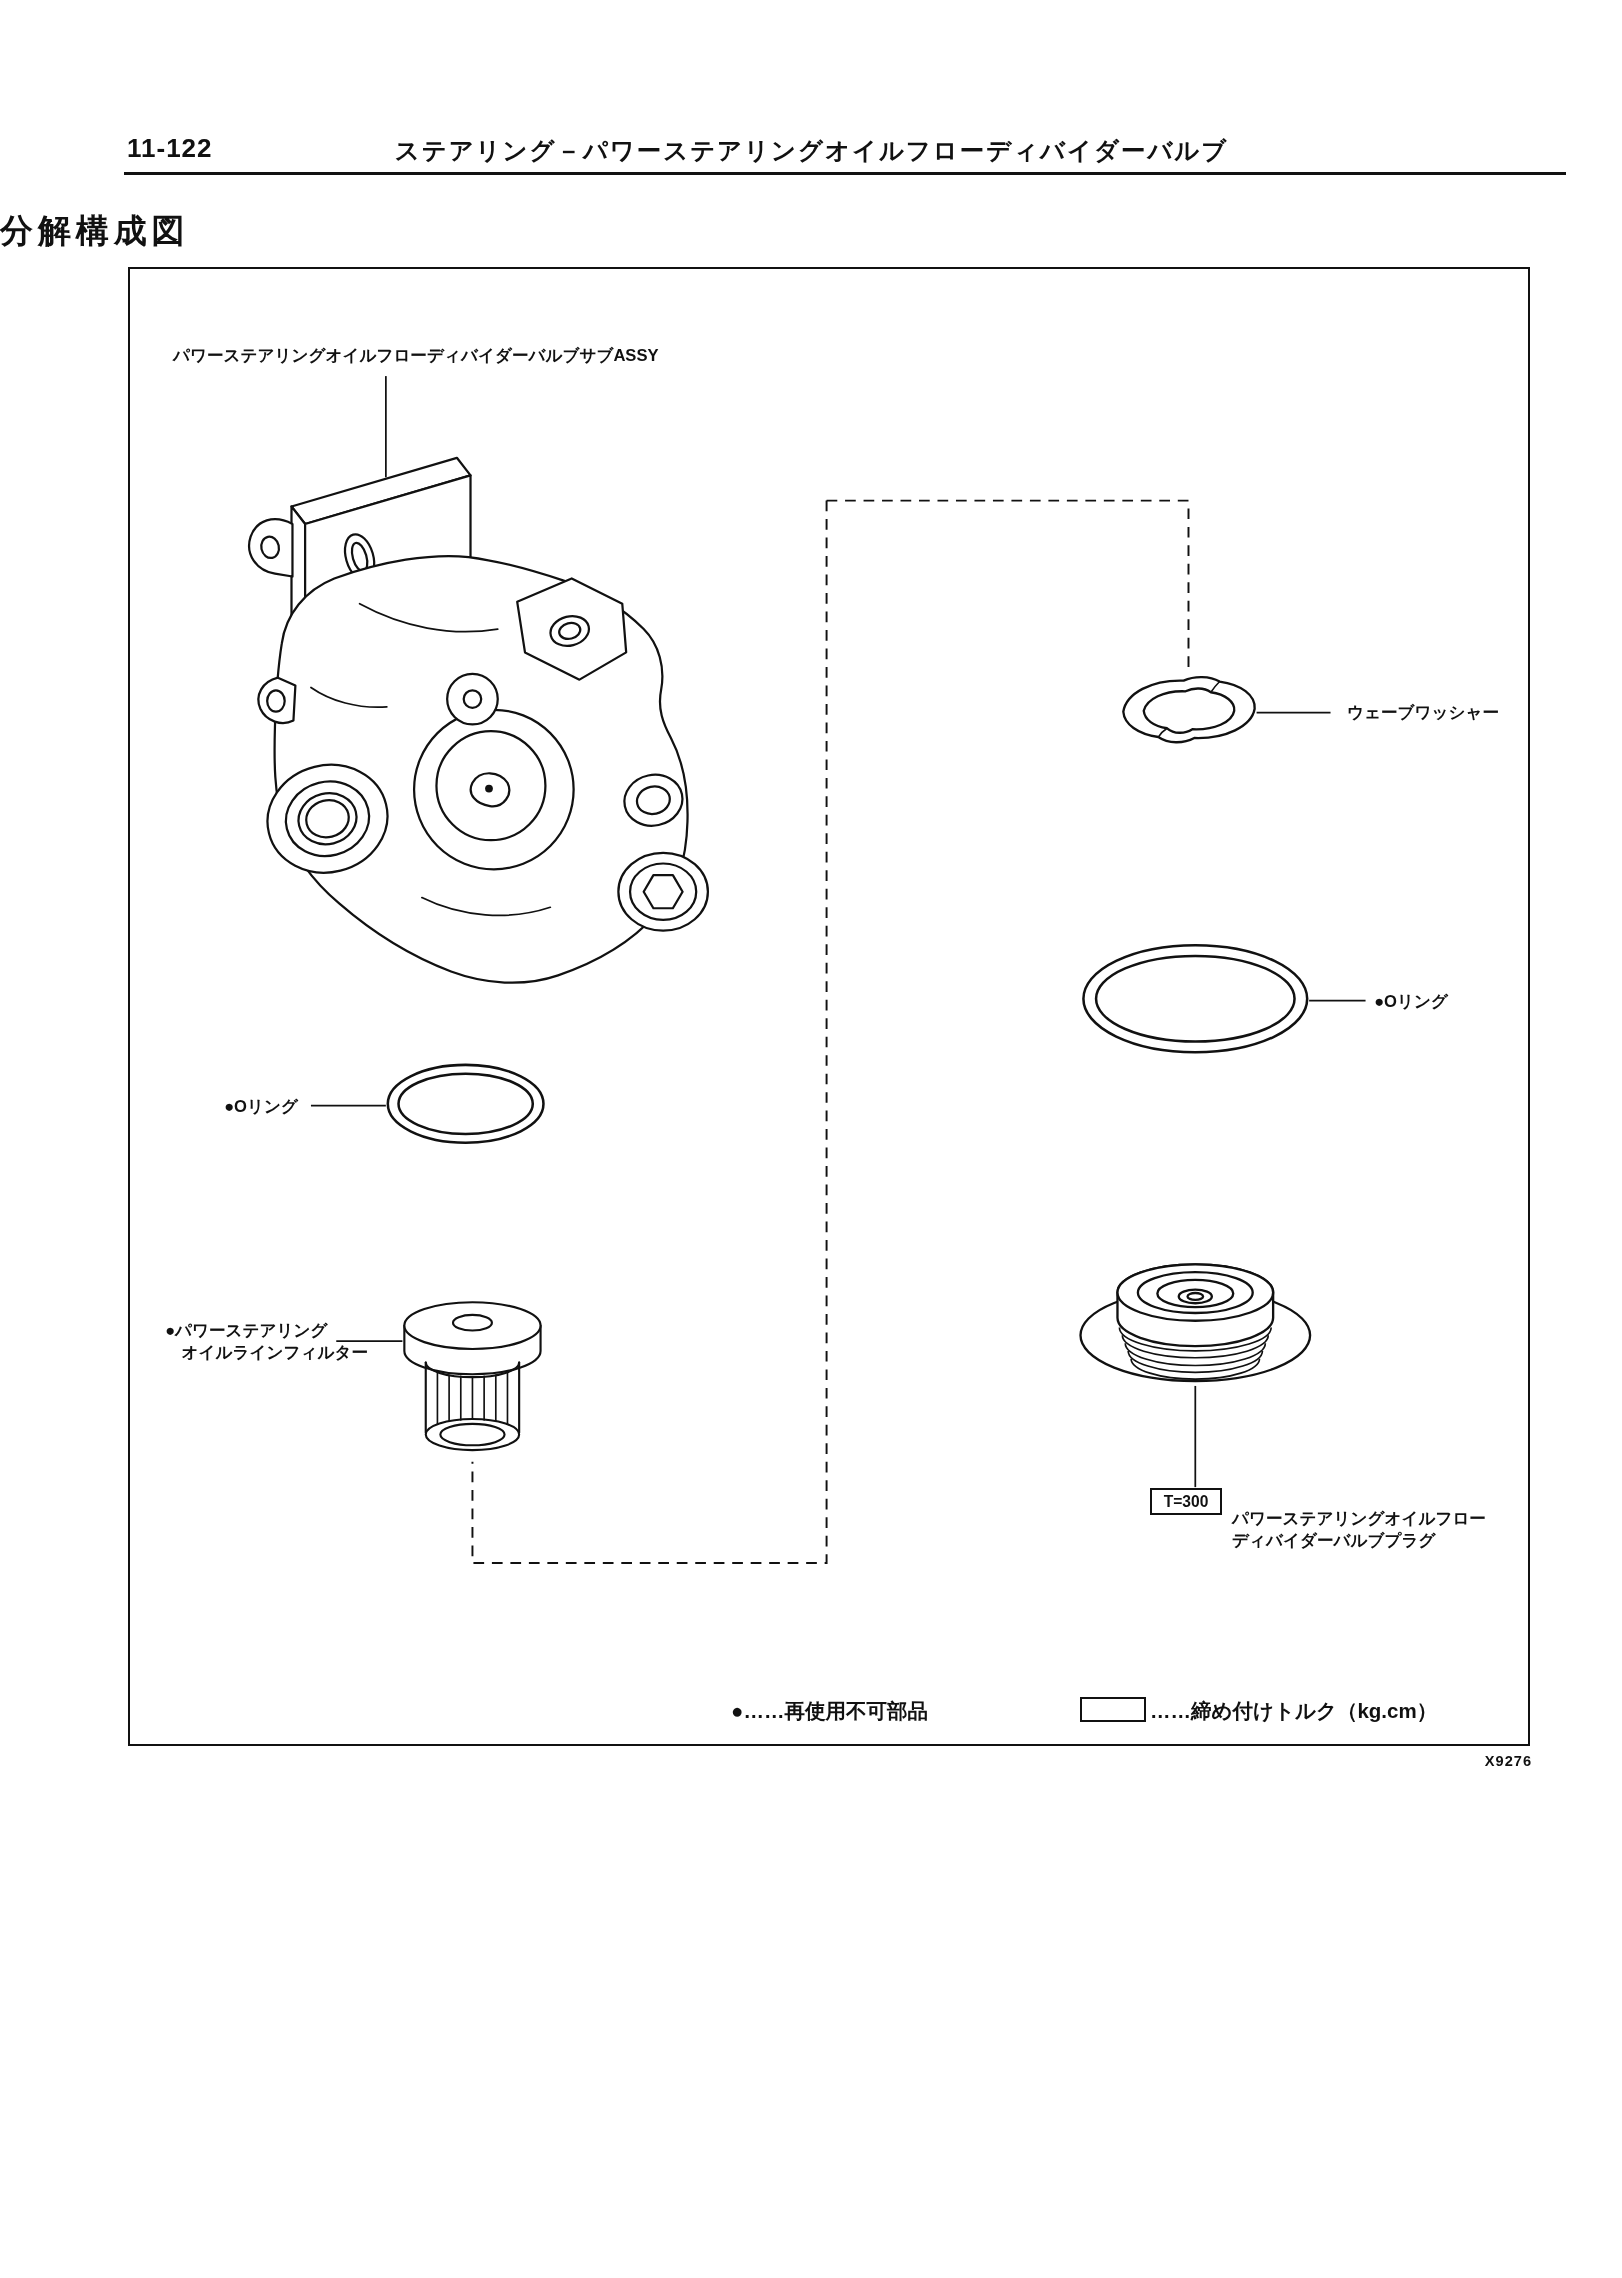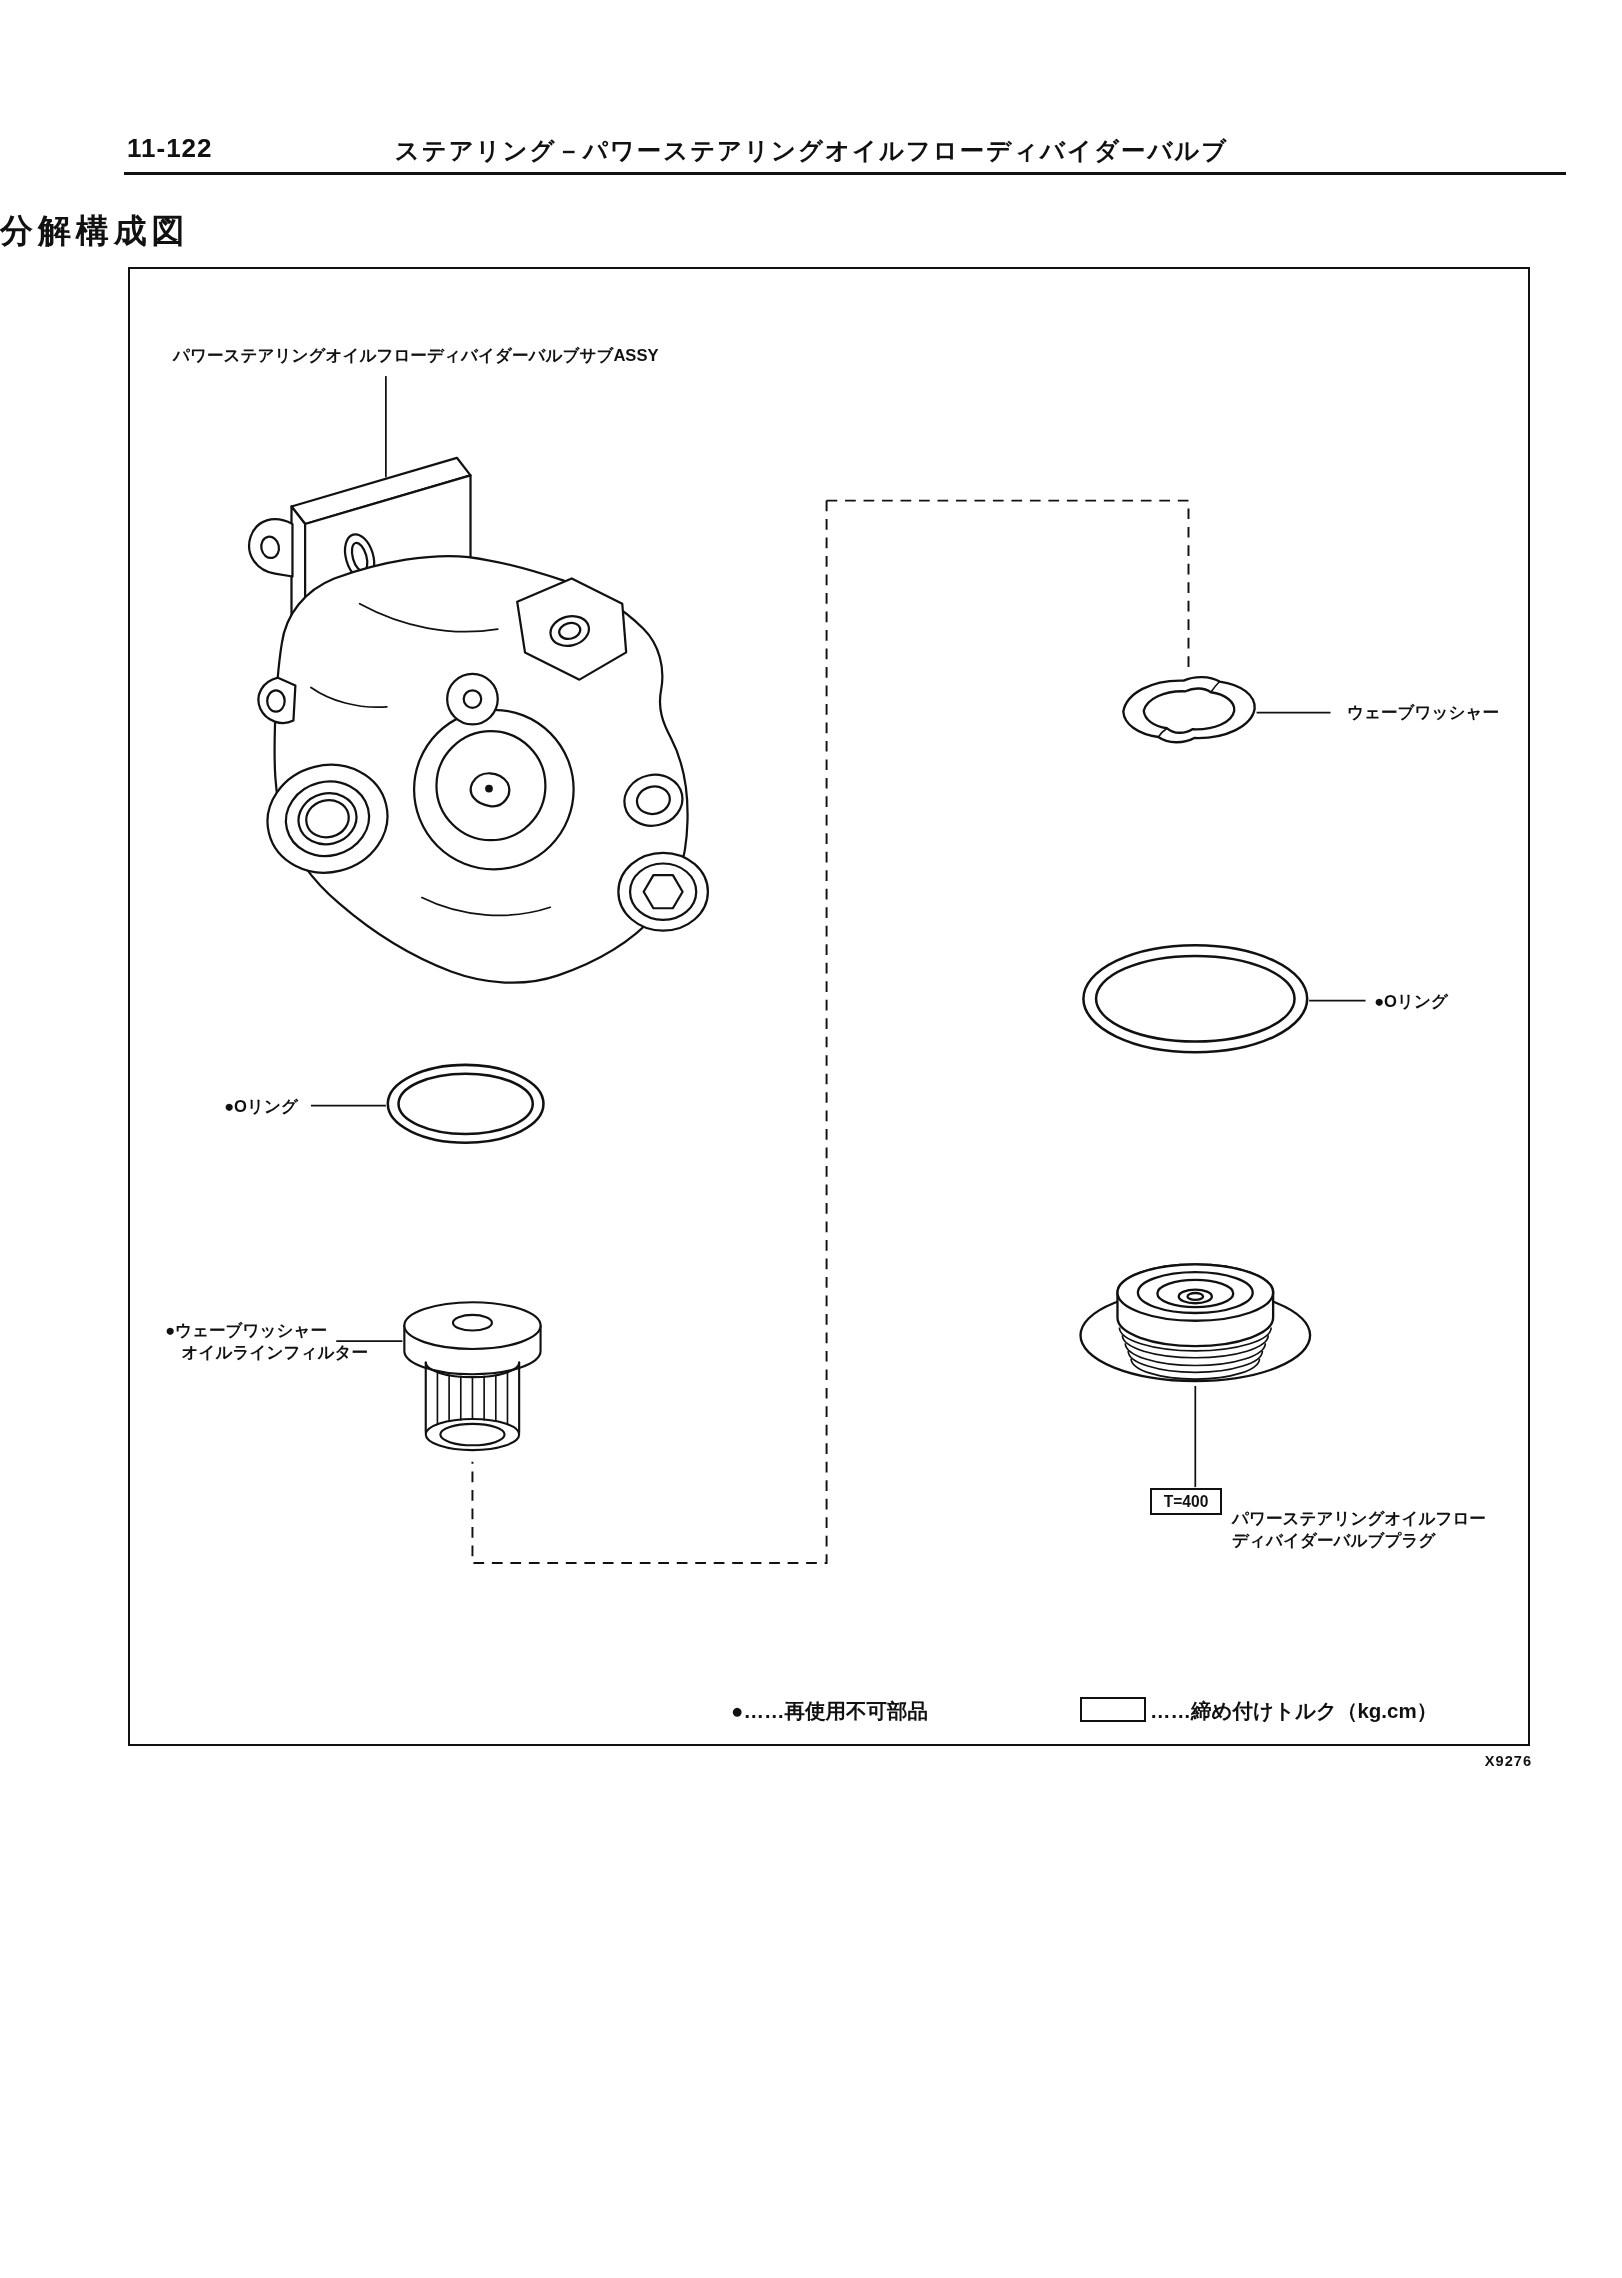--- a/index.html
+++ b/index.html
@@ -137,25 +137,25 @@
       <ellipse cx="1095" cy="1056" rx="8" ry="3.5"></ellipse>
     </g>
   </svg>
 
   <div class="lbl" style="left:43px; top:76px;">パワーステアリングオイルフローディバイダーバルブサブASSY</div>
   <div class="lbl" style="left:1209px; top:433px;margin-left:8px;">ウェーブワッシャー</div>
   <div class="lbl" style="left:1244px; top:722px;">●Oリング</div>
   <div class="lbl" style="left:94px; top:827px;">●Oリング</div>
 
   <div class="lbl" style="left:35px; top:1051px;">
-    <div>●ウェーブワッシャー</div>
+    <div>●パワーステアリング</div>
     <div style="padding-left:16.6px;">オイルラインフィルター</div>
   </div>
 
-  <div class="torque-box" style="left:1020px; top:1219px; width:72px; height:27px;">T=400</div>
+  <div class="torque-box" style="left:1020px; top:1219px; width:72px; height:27px;">T=300</div>
   <div class="lbl" style="left:1102px; top:1221px;margin-top:18px;">
     <div>パワーステアリングオイルフロー</div>
     <div>ディバイダーバルブプラグ</div>
   </div>
 
   <div class="legend-text" style="left:601px; top:1428px;">●……再使用不可部品</div>
   <div class="legend-rect" style="left:950px; top:1428px;"></div>
   <div class="legend-text" style="left:1020px; top:1428px;">……締め付けトルク（kg.cm）</div>
 
 </div>

